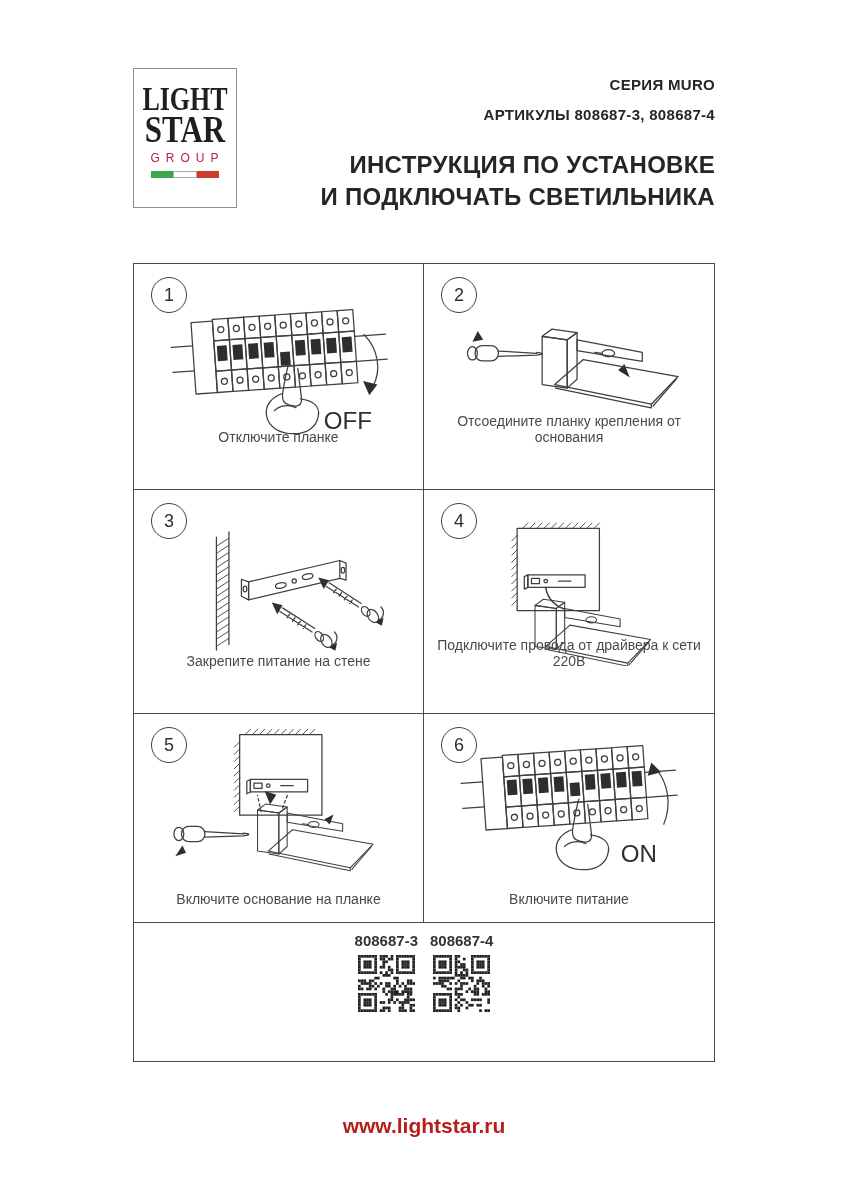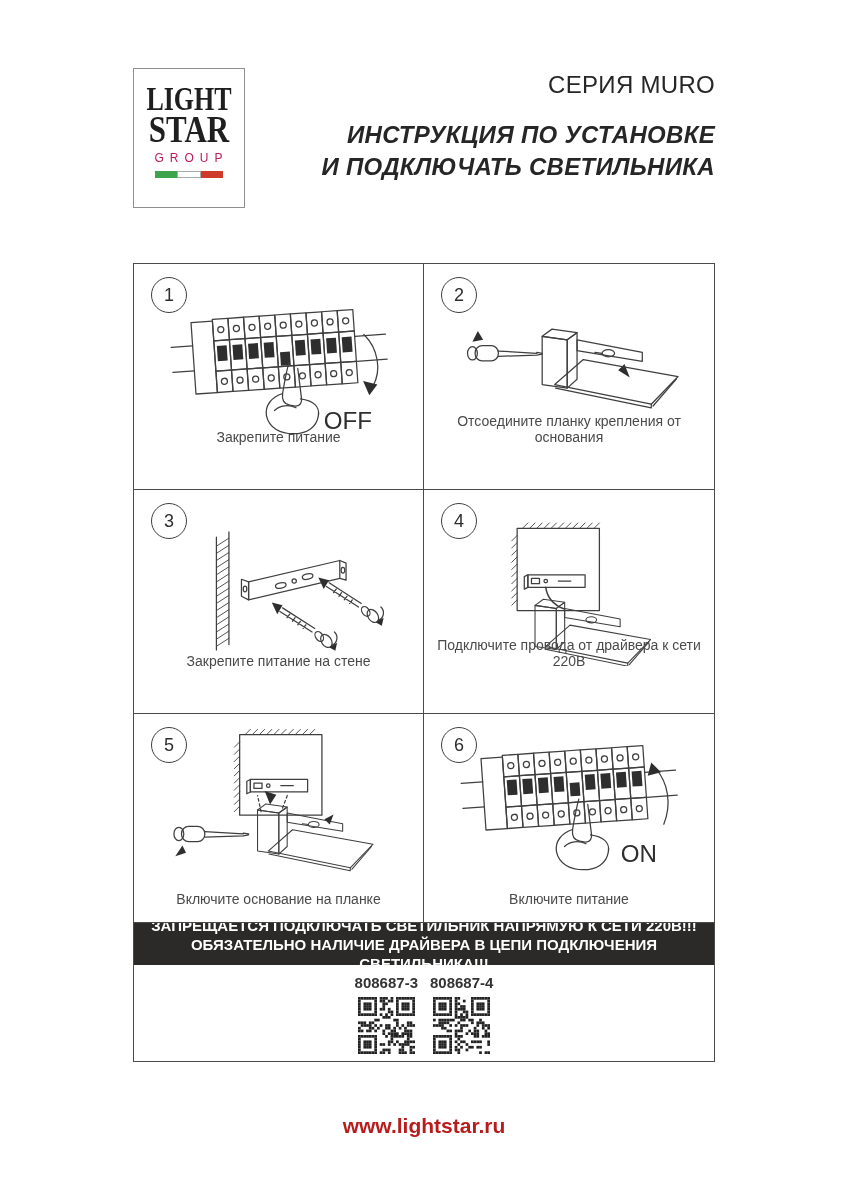--- a/index.html
+++ b/index.html
@@ -1,35 +1,35 @@
 <!DOCTYPE html>
 <html><head>
 <meta charset="utf-8">
 <style>
   html,body{margin:0;padding:0;background:#fff;}
   .page{position:relative;width:848px;height:1200px;background:#fff;overflow:hidden;
         font-family:"Liberation Sans",sans-serif;color:#262626;}
 
   
-  .logo-box{position:absolute;left:133px;top:68px;width:112px;height:140px;
+  .logo-box{position:absolute;left:133px;top:68px;width:104px;height:140px;
             border:1px solid #8f8f8f;box-sizing:border-box;text-align:center;background:#fff;}
   .logo-light{margin-top:18px;font-family:"Liberation Serif",serif;font-weight:bold;
               font-size:26px;line-height:26px;color:#1f1f1f;transform:scaleY(1.3);}
   .logo-star{font-family:"Liberation Serif",serif;font-weight:bold;font-size:31px;
              line-height:31px;color:#1f1f1f;transform:scaleY(1.25);}
   .logo-group{margin-top:7px;font-size:12px;letter-spacing:6px;padding-left:5px;color:#be185d;}
   .logo-flag{margin:6px auto 0;width:68px;height:7px;display:flex;}
   .flag-g{flex:1;background:#3ea54d;}
   .flag-w{flex:1;background:#fff;border:1px solid #aaa;box-sizing:border-box;}
   .flag-r{flex:1;background:#cf3a2d;}
 
   
   .header{position:absolute;right:133px;top:70px;text-align:right;color:#262626;}
-  .h-series,.h-articles{font-size:24px;font-weight:normal;line-height:30px;letter-spacing:.3px;}
-  .h-title{margin-top:19px;font-size:24px;font-weight:bold;line-height:32px;letter-spacing:.3px;font-style:italic;}
+  .h-series,.h-articles{font-size:15px;font-weight:bold;line-height:30px;letter-spacing:.3px;}
+  .h-title{margin-top:19px;font-size:24px;font-weight:bold;line-height:32px;letter-spacing:.3px;}
 
   
   .grid{position:absolute;left:133px;top:263px;width:582px;box-sizing:border-box;
         border:1px solid #4a4a4a;display:grid;grid-template-columns:1fr 1fr;
         grid-template-rows:226px 224px 209px 42px 96px;background:#fff;}
   .cell{position:relative;border-bottom:1px solid #4a4a4a;box-sizing:border-box;overflow:hidden;}
   .cell.cl{border-right:1px solid #4a4a4a;}
   .stepnum{position:absolute;left:17px;top:13px;width:34px;height:34px;border:1.3px solid #3f3f3f;
            border-radius:50%;display:flex;align-items:center;justify-content:center;
            font-size:18px;color:#2e2e2e;background:#fff;}
@@ -71,20 +71,21 @@
     <div class="logo-group">GROUP</div>
     <div class="logo-flag">
       <span class="flag-g"></span>
       <span class="flag-w"></span>
       <span class="flag-r"></span>
     </div>
   </div>
 
   <div class="header">
     <div class="h-series">СЕРИЯ MURO</div>
+    <div class="h-articles">АРТИКУЛЫ 808687-3, 808687-4</div>
     <div class="h-title">
       <div>ИНСТРУКЦИЯ ПО УСТАНОВКЕ</div>
       <div>И ПОДКЛЮЧАТЬ СВЕТИЛЬНИКА</div>
     </div>
   </div>
 
   <div class="grid">
 
     <div class="cell cl r1">
       <div class="stepnum">
@@ -124,21 +125,21 @@
         </g>
         <g class="lw">
           <path d="M141 84 C138 94 136 106 134 118 C133 126 136 130 142 131 L148 132 C154 132 156 128 155 122 L151 90"></path>
           <path d="M134 118 C122 122 114 131 116 143 C119 157 132 163 146 163 C161 163 172 156 174 143 C176 132 168 126 154 124"></path>
           <path d="M125 137 C131 131 141 130 149 134"></path>
         </g>
         <path class="lw" d="M225 52 C241 68 245 92 235 110"></path>
         <polygon class="fl" points="231,120 224,104 240,108"></polygon>
         <text class="svgtxt" x="180" y="158" font-size="27">OFF</text>
       </svg>
-      <div class="caption">Закрепите питание</div>
+      <div class="caption">Отключите планке</div>
     </div>
 
     <div class="cell r1">
       <div class="stepnum">
           <span>2</span>
         </div>
       <svg class="illus" viewBox="0 0 260 170" width="250" height="152">
         <g class="lw" transform="translate(14,62)">
           <ellipse cx="8" cy="11" rx="5.5" ry="7.5"></ellipse>
           <rect x="11" y="2.5" width="26" height="17" rx="8"></rect>
@@ -308,24 +309,20 @@
           <path d="M134 118 C122 122 114 131 116 143 C119 157 132 163 146 163 C161 163 172 156 174 143 C176 132 168 126 154 124"></path>
           <path d="M125 137 C131 131 141 130 149 134"></path>
         </g>
         <path class="lw" d="M236 112 C245 90 241 66 227 50"></path>
         <polygon class="fl" points="222,43 218,58 233,54"></polygon>
         <text class="svgtxt" x="188" y="154" font-size="27">ON</text>
       </svg>
       <div class="caption">Включите питание</div>
     </div>
 
-    <div class="warnbar">
-      <div>ЗАПРЕЩАЕТСЯ ПОДКЛЮЧАТЬ СВЕТИЛЬНИК НАПРЯМУЮ К СЕТИ 220В!!!</div>
-      <div>ОБЯЗАТЕЛЬНО НАЛИЧИЕ ДРАЙВЕРА В ЦЕПИ ПОДКЛЮЧЕНИЯ СВЕТИЛЬНИКА!!!</div>
-    </div>
 
     <div class="qr-row">
       <div class="qr-col">
         <div class="qr-label">808687-3</div>
         <svg class="qr" viewBox="0 0 21 21">
             <rect x="0" y="0" width="1" height="1" fill="#222"></rect>
             <rect x="1" y="0" width="1" height="1" fill="#222"></rect>
             <rect x="2" y="0" width="1" height="1" fill="#222"></rect>
             <rect x="3" y="0" width="1" height="1" fill="#222"></rect>
             <rect x="4" y="0" width="1" height="1" fill="#222"></rect>

